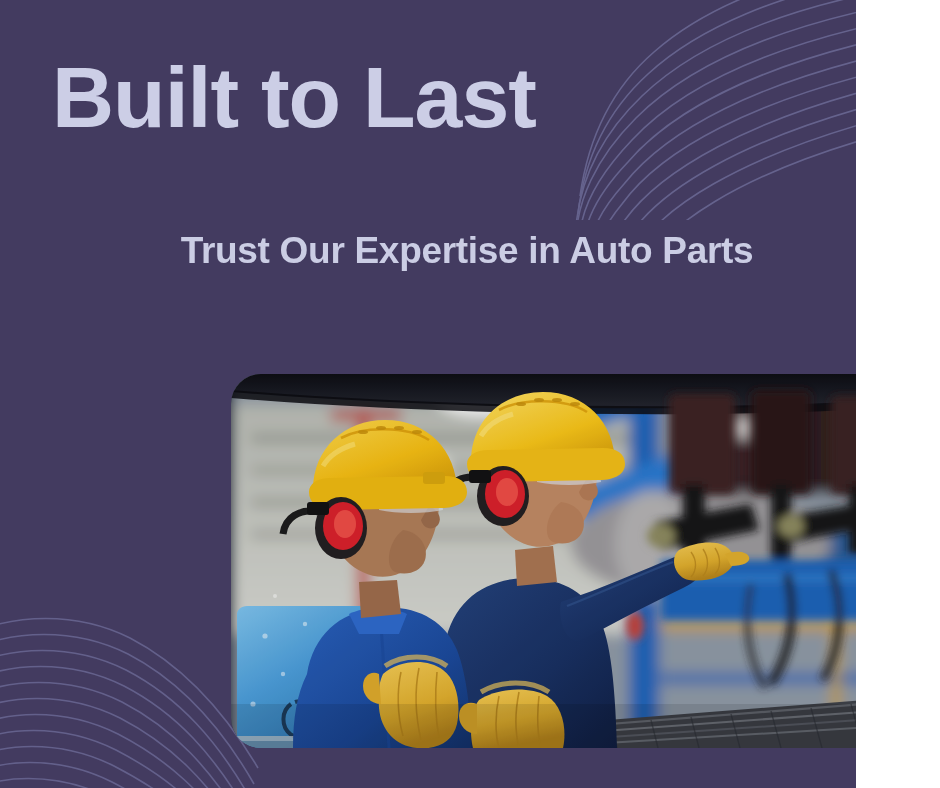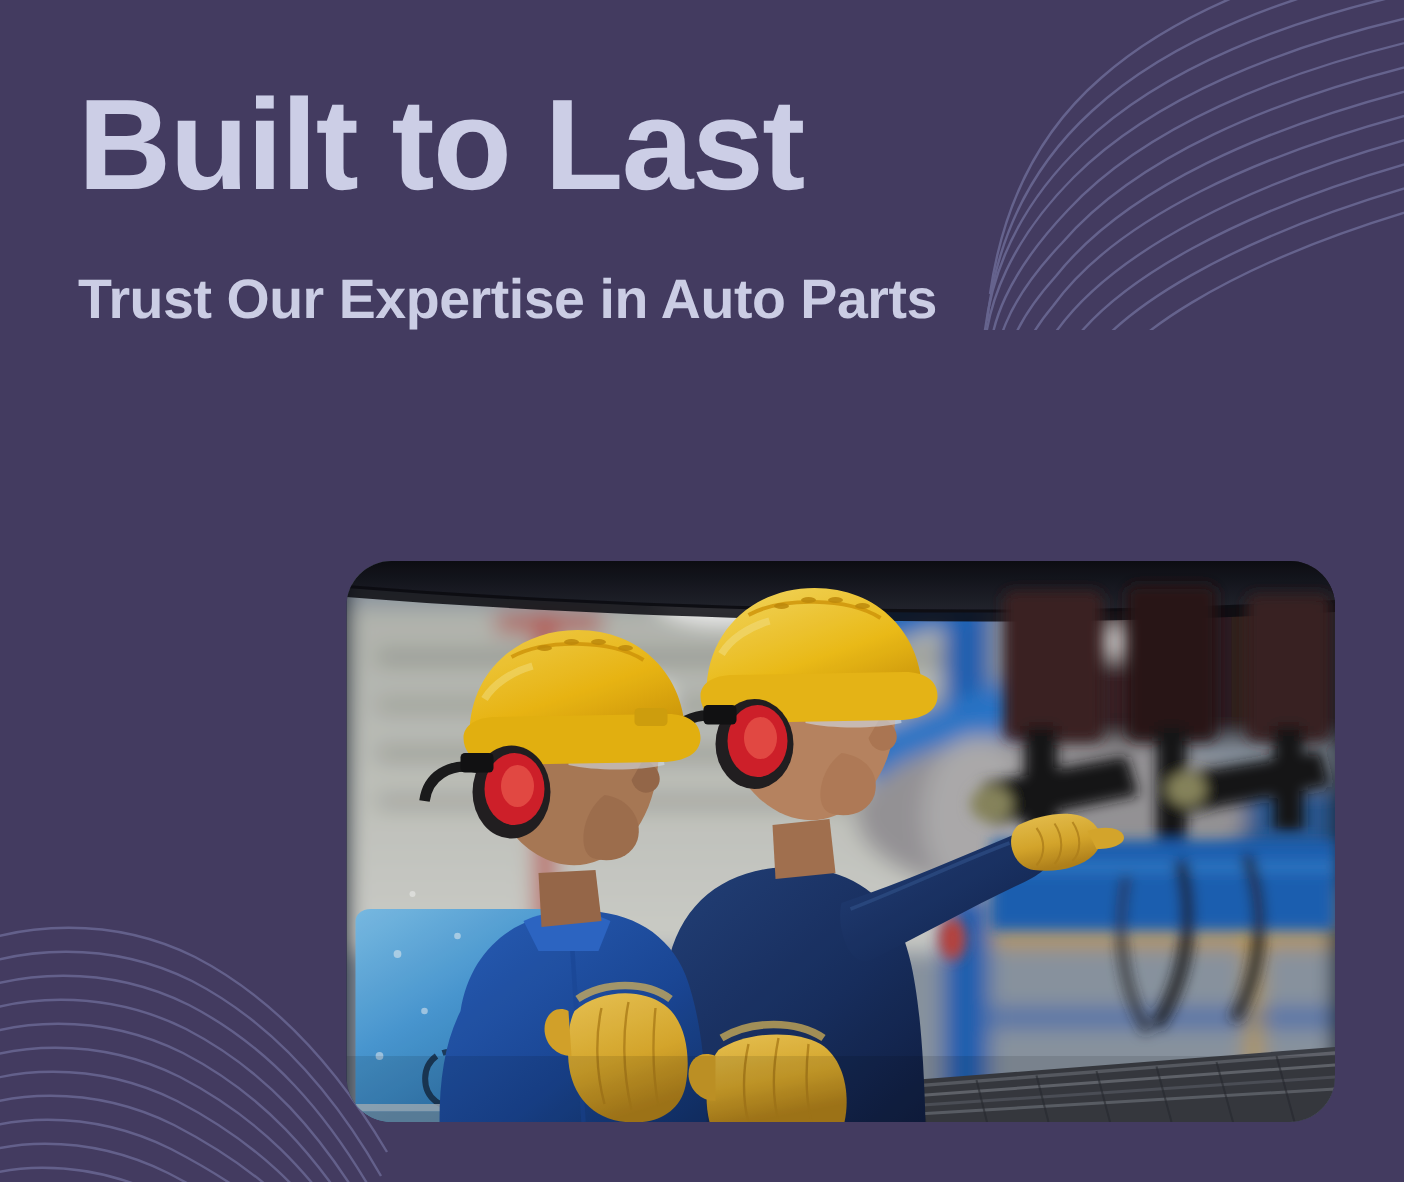--- a/index.html
+++ b/index.html
@@ -3,21 +3,21 @@
 <meta charset="utf-8">
 <style>
   * { margin:0; padding:0; box-sizing:border-box; }
   html, body {
     width:940px; height:788px;
     overflow:hidden;
     font-family:"Liberation Sans", sans-serif;
   }
   #poster {
     position:relative;
-    width:936px; height:788px;
+    width:856px; height:788px;
     background:#433B60;
     overflow:hidden;
   }
   .decor {
     position:absolute;
     pointer-events:none;
   }
   .decor-tr { top:-10px; right:-20px; width:340px; height:230px; }
   .decor-bl { left:-30px; bottom:-14px; width:300px; height:230px; }
 
@@ -27,26 +27,27 @@
     width:830px;
   }
   #headline {
     font-size:86px;
     font-weight:700;
     line-height:1.0;
     letter-spacing:-1px;
     color:#CCCEE6;
   }
   #subheadline {
-    margin-top:40px;
+    margin-top:91px;
     font-size:37px;
     font-weight:700;
     line-height:1.1;
     letter-spacing:-0.3px;
     color:#CBCDE4;
+    text-align:center;
   }
   #body-copy {
     margin-top:46px;
     width:820px;
     font-size:17.5px;
     font-style:italic;
     line-height:1.45;
     color:#B7BAD3;
   }
 

